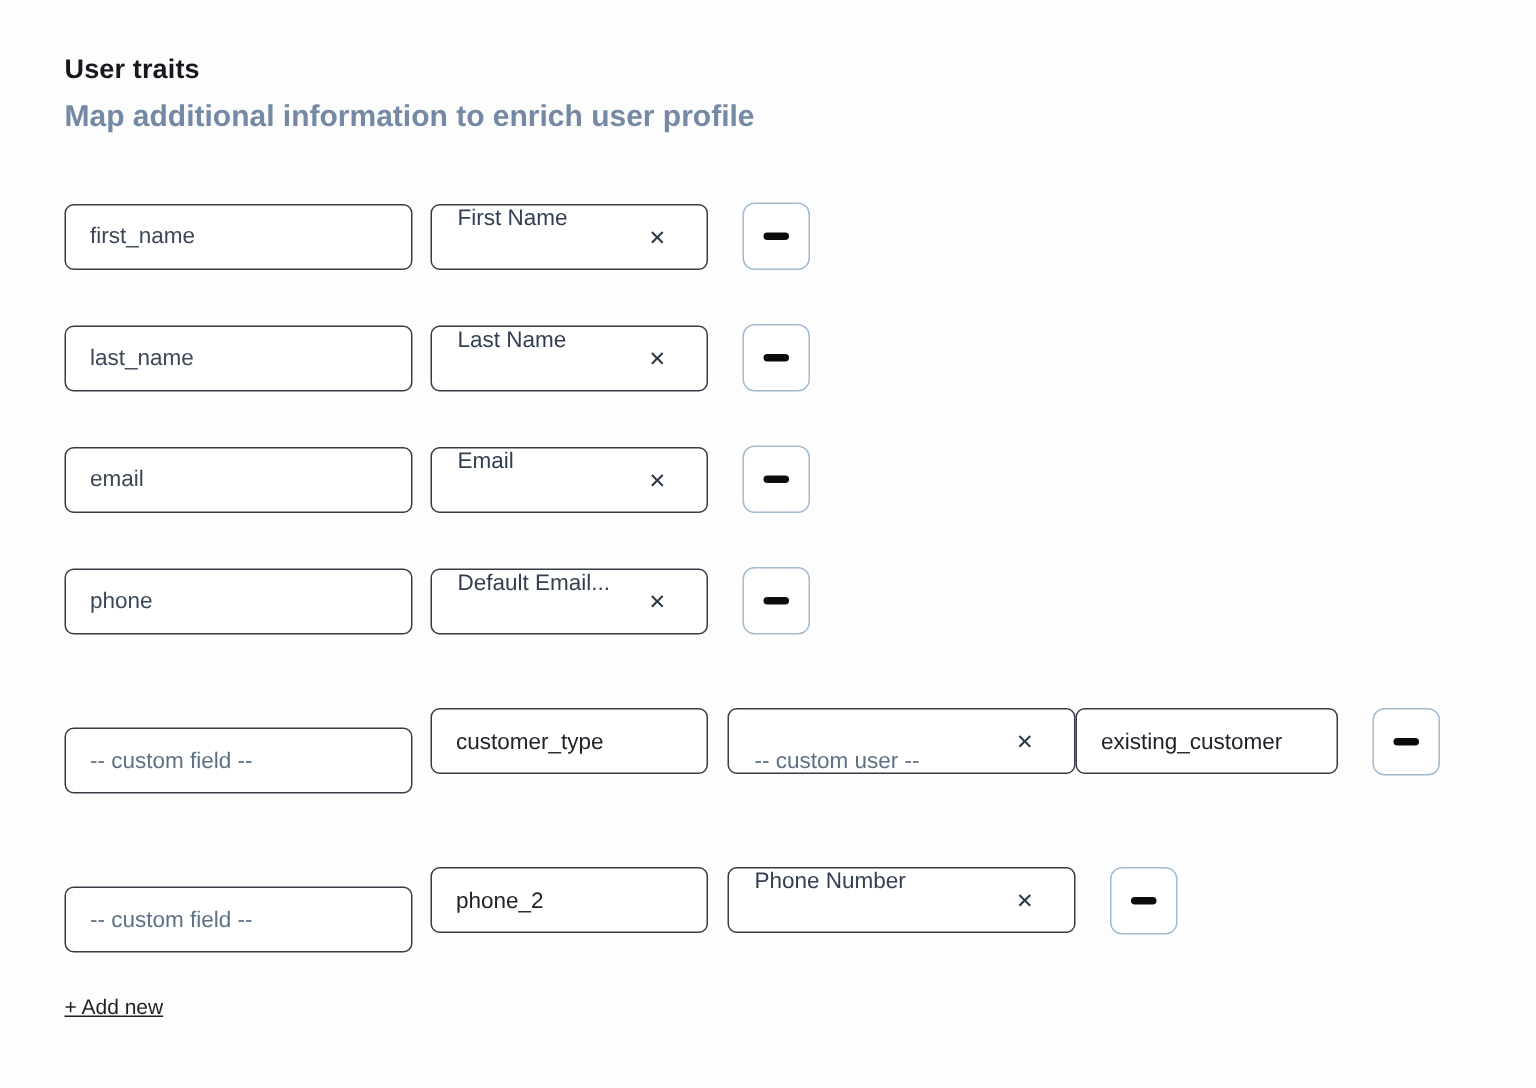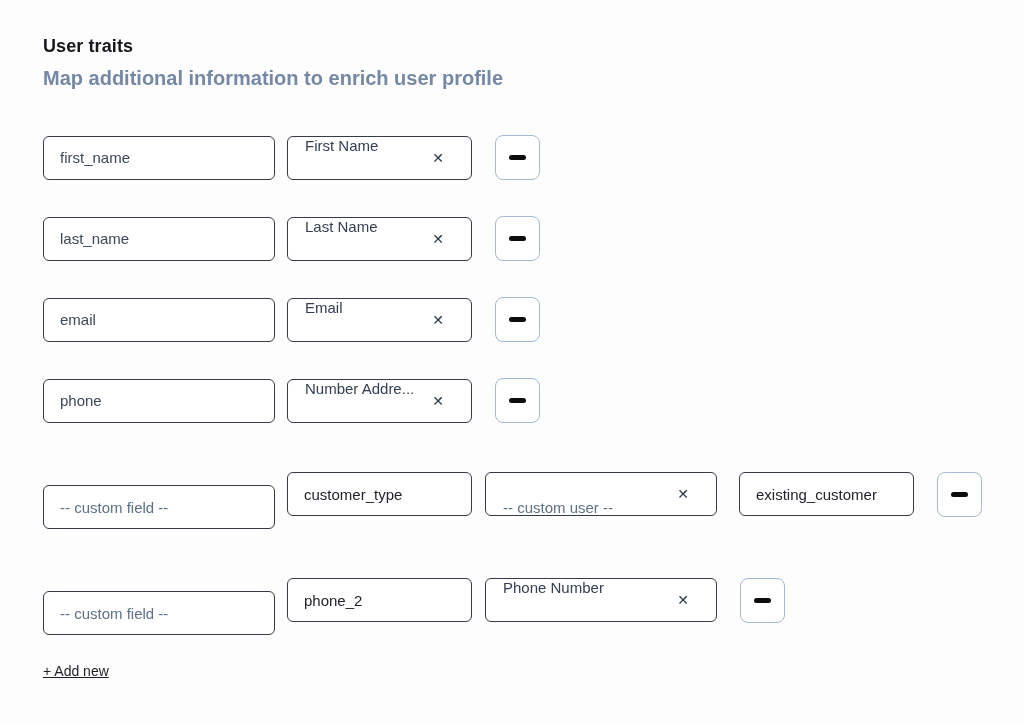--- a/index.html
+++ b/index.html
@@ -41,21 +41,21 @@
     border: 1.5px solid #363c45;
     border-radius: 6px;
     font-size: 15px;
     font-family: "Liberation Sans", sans-serif;
   }
   input.box { padding: 0 16px; outline: none; }
 
   .w1 { width: 232px; }
   .w2 { width: 185px; margin-left: 12px; }
   .w3 { width: 232px; margin-left: 13px; }
-  .w4 { width: 175px; margin-left: 22px; }
+  .w4 { width: 175px; }
 
   .val-slate { color: #3c4858; }
   .val-dark  { color: #20242a; }
   .val-muted { color: #5d7187; margin-top: 26px; }
 
   .select {
     position: relative;
     display: flex;
     padding: 0 46px 0 17px;
     cursor: pointer;
@@ -146,21 +146,21 @@
         <span class="clear">✕</span>
       </div>
       <button class="minus">
           <span class="bar"></span>
         </button>
     </div>
 
     <div class="row">
       <input class="box w1 val-slate" type="text" value="phone" style="">
       <div class="box w2 select">
-        <span class="txt">Number Addre...</span>
+        <span class="txt">Default Email...</span>
         <span class="clear">✕</span>
       </div>
       <button class="minus">
           <span class="bar"></span>
         </button>
     </div>
 
     <div class="row">
       <input class="box w1 val-muted" type="text" value="-- custom field --" style="">
       <input class="box w2 val-dark" type="text" value="customer_type" style="">

